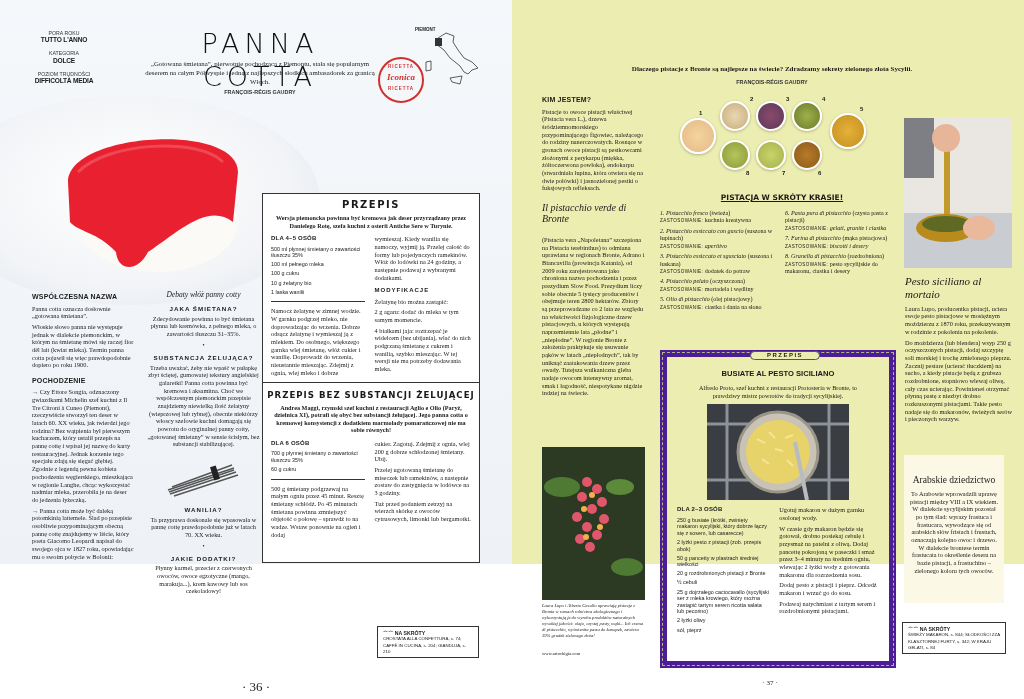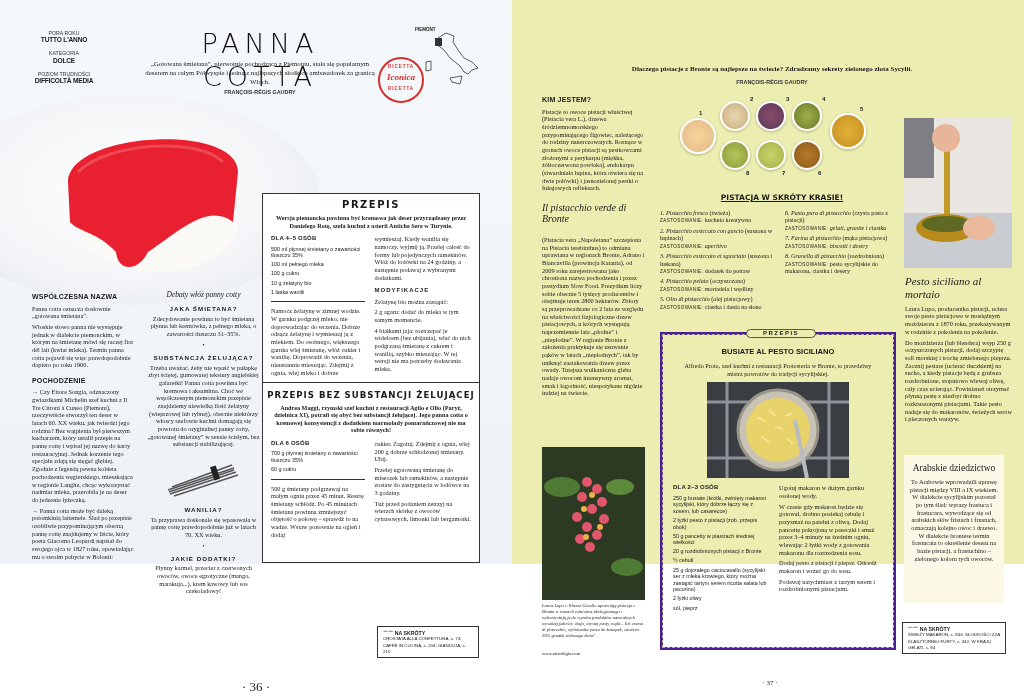--- a/index.html
+++ b/index.html
@@ -221,21 +221,21 @@
       <div class="pl"><i>4. Pistacchio pelato</i> <span>(oczyszczona)</span><br><span class="use">ZASTOSOWANIE:</span> <span>mortadela i wędliny</span></div>
       <div class="pl"><i>5. Olio di pistacchio</i> <span>(olej pistacjowy)</span><br><span class="use">ZASTOSOWANIE:</span> <span>ciastka i dania na słono</span></div>
     </div>
     <div style="width:115px">
       <div class="pl"><i>6. Pasta pura di pistacchio</i> <span>(czysta pasta z pistacji)</span><br><span class="use">ZASTOSOWANIE:</span> <i>gelati, granite i ciastka</i></div>
       <div class="pl"><i>7. Farina di pistacchio</i> <span>(mąka pistacjowa)</span><br><span class="use">ZASTOSOWANIE:</span> <i>biscotti i desery</i></div>
       <div class="pl"><i>8. Granella di pistacchio</i> <span>(rozdrobniona)</span><br><span class="use">ZASTOSOWANIE:</span> <span>pesto sycylijskie do makaronu, ciastka i desery</span></div>
     </div>
   </div>
 
-  <div class="abs" style="left:148px;top:332px;width:236px;height:318px;border:3px solid #4c1d95;outline:1px dashed #b5b58a;outline-offset:-3px">
+  <div class="abs" style="left:148px;top:350px;width:236px;height:318px;border:7px solid #4c1d95;outline:1px dashed #b5b58a;outline-offset:-3px">
     <div class="abs center sans" style="left:83px;top:-6px;width:70px;background:#ecedb0;border:1px solid #555;border-radius:6px;font-size:6px;letter-spacing:1.5px;font-weight:bold">PRZEPIS</div>
     <div class="center sans" style="margin-top:12px;font-size:7.6px;font-weight:bold">BUSIATE AL PESTO SICILIANO</div>
     <p class="center" style="font-size:6.2px;margin:6px 20px 5px">Alfredo Proto, szef kuchni z restauracji Protosteria w Bronte, to prawdziwy mistrz powrotów do tradycji sycylijskiej.</p>
     <svg style="display:block;margin:0 auto" width="142" height="96" viewBox="0 0 142 96">
       <rect width="142" height="96" fill="#3a3d42"></rect>
       <g stroke="#8d9298" stroke-width="3">
           <line x1="0" y1="20" x2="142" y2="20"></line>
           <line x1="0" y1="76" x2="142" y2="76"></line>
           <line x1="20" y1="0" x2="20" y2="96"></line>
           <line x1="122" y1="0" x2="122" y2="96"></line>
@@ -285,21 +285,21 @@
     <ellipse cx="42" cy="20" rx="14" ry="14" fill="#e7b597"></ellipse>
     <ellipse cx="75" cy="110" rx="16" ry="12" fill="#eab89a"></ellipse>
   </svg>
 
   <div class="abs body" style="left:393px;top:275px;width:108px">
     <div style="font-style:italic;font-size:11px;margin-bottom:3px">Pesto siciliano al mortaio</div>
     <p style="margin-bottom:3px">Laura Lupo, producentka pistacji, ucierа swoje pesto pistacjowe w mosiężnym moździerzu z 1870 roku, przekazywanym w rodzinie z pokolenia na pokolenie.</p>
     <p>Do moździerza (lub blendera) wsyp 250 g oczyszczonych pistacji, dodaj szczyptę soli morskiej i trochę zmielonego pieprzu. Zacznij pestare (ucierać tłuczkiem) na sucho, a kiedy pistacje będą z grubsza rozdrobnione, stopniowo wlewaj oliwę, cały czas ucierając. Powinieneś otrzymać płynną pastę z niezbyt drobno rozkruszonymi pistacjami. Takie pesto nadaje się do makaronów, świeżych serów i pieczonych warzyw.</p>
   </div>
 
-  <div class="abs center" style="left:392px;top:455px;width:100px;height:148px;background:#fbf8e6;padding:8px 6px">
+  <div class="abs center" style="left:392px;top:455px;width:100px;height:148px;background:#fbf8e6;padding:20px 6px">
     <div style="font-size:9.5px;line-height:1.15;margin-bottom:4px">Arabskie dziedzictwo</div>
     <p class="body">To Arabowie wprowadzili uprawę pistacji między VIII a IX wiekiem. W dialekcie sycylijskim pozostał po tym ślad: wyrazy frastuca i frastucara, wywodzące się od arabskich słów fristach i frustuch, oznaczają kolejno owoc i drzewo. W dialekcie brontese termin frastucata to określenie deseru na bazie pistacji, a frastuchino – zielonego koloru tych owoców.</p>
   </div>
   <div class="note" style="left:390px;top:622px;width:104px;height:32px">
     <div class="nh"><span>⌒⌒ </span><span>NA SKRÓTY</span></div>
     <div class="nl">ŚWIEŻY MAKARON, s. 844; SŁODKOŚCI ZZA KLASZTORNEJ FURTY, s. 342; W KRAJU GELATI, s. 84</div>
   </div>
 
   <div class="abs center" style="left:232px;top:679px;width:52px;font-size:7px">· 37 ·</div>
 </div>

